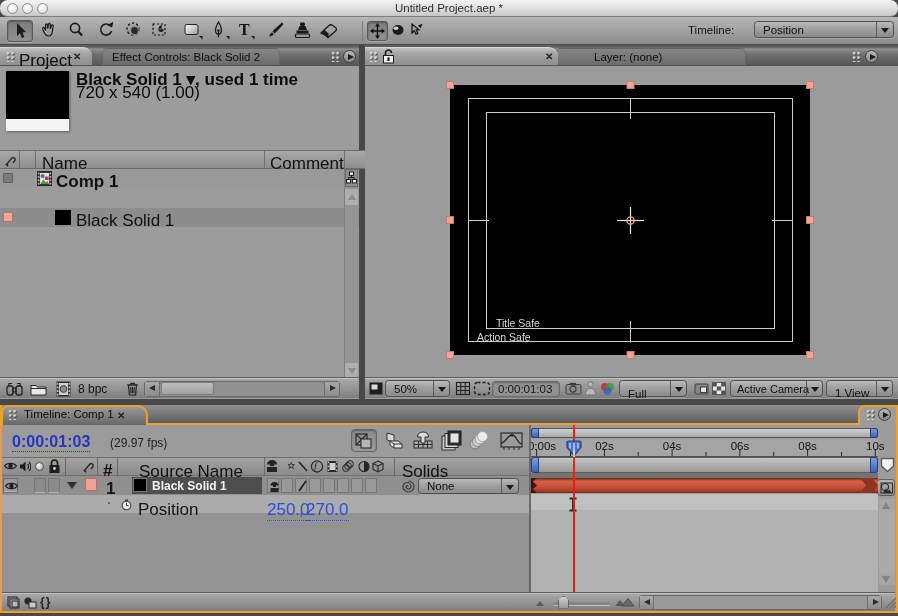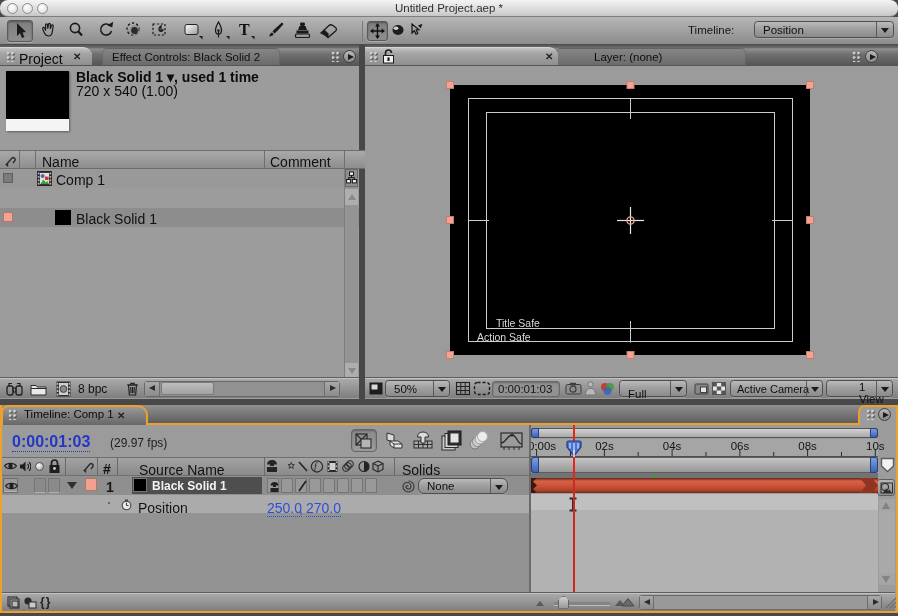--- a/index.html
+++ b/index.html
@@ -1,20 +1,20 @@
 <!DOCTYPE html>
 <html><head>
 <meta charset="utf-8">
 <style>
 * { margin:0; padding:0; box-sizing:border-box; }
 html,body { width:898px; height:616px; overflow:hidden; }
 body { font-family:"Liberation Sans", sans-serif; background:#4a4a4a; }
 #app { position:relative; width:898px; height:616px; background:#484848; overflow:hidden; }
 .abs { position:absolute; }
-.txt { position:absolute; white-space:nowrap; color:#111; font-size:14px; }
+.txt { position:absolute; white-space:nowrap; color:#111; font-size:17px; }
 svg { display:block; }
 
 
 #titlebar { left:0; top:0; width:898px; height:17px;
   background:linear-gradient(#f4f4f4,#d2d2d2 80%,#c6c6c6);
   border-bottom:1px solid #7e7e7e;border-radius:8px; }
 .tl { position:absolute; top:3px; width:11px; height:11px; border-radius:50%;
   border:1.5px solid #8d8d8d; background:radial-gradient(circle at 40% 35%, #ffffff 0%, #e8e8e8 60%, #cfcfcf 100%); }
 #title-text { left:0; top:1.5px; width:898px; text-align:center; font-size:11.5px; color:#2e2e2e; }
 
@@ -217,21 +217,21 @@
           <rect x="8" y="5.6" width="3.6" height="3.4" fill="#c33b2c"></rect>
           <rect x="0.8" y="1.6" width="1.6" height="1.8" fill="#b9b5ab"></rect>
           <rect x="0.8" y="5" width="1.6" height="1.8" fill="#b9b5ab"></rect>
           <rect x="0.8" y="8.4" width="1.6" height="1.8" fill="#b9b5ab"></rect>
           <rect x="0.8" y="11.8" width="1.6" height="1.8" fill="#b9b5ab"></rect>
           <rect x="12.6" y="1.6" width="1.6" height="1.8" fill="#b9b5ab"></rect>
           <rect x="12.6" y="5" width="1.6" height="1.8" fill="#b9b5ab"></rect>
           <rect x="12.6" y="8.4" width="1.6" height="1.8" fill="#b9b5ab"></rect>
           <rect x="12.6" y="11.8" width="1.6" height="1.8" fill="#b9b5ab"></rect>
         </svg>
-      <div class="txt" style="left:56px; top:3px;">Comp 1</div>
+      <div class="txt" style="left:56px; top:3px;font-weight:bold;">Comp 1</div>
     </div>
     <div class="abs" style="left:0; top:163px; width:359px; height:19px; background:#8d8d8d;">
       <div class="abs" style="left:2.5px; top:4px; width:10px; height:10px; background:#f2a495; border:1px solid #b27566;"></div>
       <div class="abs" style="left:55px; top:2px; width:16px; height:15px; background:#000;"></div>
       <div class="txt" style="left:76px; top:3px;">Black Solid 1</div>
     </div>
 
     <div class="abs" style="left:344px; top:124px; width:1px; height:208px; background:#7e7e7e;"></div>
     <div class="abs" style="left:345px; top:124px; width:13px; height:208px; background:#949494;">
       <div class="abs" style="left:0; top:0; width:13px; height:18px; background:#8e8e8e; border:1px solid #6a6a6a;">
@@ -383,21 +383,21 @@
           <rect x="9.2" y="0.5" width="4.3" height="4" fill="#555"></rect>
           <rect x="4.8" y="4.5" width="4.4" height="4" fill="#555"></rect>
           <rect x="0.5" y="8.5" width="4.3" height="4" fill="#555"></rect>
           <rect x="9.2" y="8.5" width="4.3" height="4" fill="#555"></rect>
         </svg>
       <div class="ddown" style="left:365px; top:2px; width:93px;">
         <div class="dtxt" style="top:2px; left:6px; font-size:11px;">Active Camera</div>
           <div class="darr" style="width:16px;"></div>
       </div>
       <div class="ddown" style="left:461px; top:2px; width:67px;">
-        <div class="dtxt" style="top:0;margin-left:24px;">1 View</div>
+        <div class="dtxt" style="top:6px;">1 View</div>
           <div class="darr" style="width:16px;"></div>
       </div>
     </div>
   </div>
 
   <div class="abs" id="tl-panel">
 
     <div class="abs" style="left:0; top:0; width:898px; height:19.5px; background:linear-gradient(#909090,#777777 45%,#575757);"></div>
     <div class="abs" style="left:1px; top:0; width:147px; height:19.5px; background:linear-gradient(#9a9a9a,#828282 45%,#686868); border:2px solid #eda02c; border-bottom:none; border-radius:7px 10px 0 0;"></div>
     <div class="abs" style="left:858px; top:0; width:39px; height:19.5px; background:#9c9c9c; border-left:2px solid #eda02c; border-top:2px solid #eda02c; border-radius:7px 0 0 0;"></div>
@@ -557,21 +557,21 @@
           </svg>
       </div>
       <div class="abs" style="left:309px; top:72.5px; width:12px; height:15px; background:#999; border:1px solid #757575;"></div>
       <div class="abs" style="left:323px; top:72.5px; width:12px; height:15px; background:#999; border:1px solid #757575;"></div>
       <div class="abs" style="left:337px; top:72.5px; width:12px; height:15px; background:#999; border:1px solid #757575;"></div>
       <div class="abs" style="left:351px; top:72.5px; width:12px; height:15px; background:#999; border:1px solid #757575;"></div>
       <div class="abs" style="left:365px; top:72.5px; width:12px; height:15px; background:#999; border:1px solid #757575;"></div>
       <svg class="abs" style="left:402px; top:74.5px;" width="13" height="13" viewBox="0 0 13 13">
           <path d="M6.5 1 a5.5 5.5 0 1 1 -5.5 5.5 a4 4 0 1 1 8 0 a2.5 2.5 0 1 1 -5 0 a1 1 0 1 1 2 0" fill="none" stroke="#3a3a3a" stroke-width="1.2"></path>
         </svg>
-      <div class="ddown" style="left:418px; top:72.5px; width:90px; height:16px;border-radius:6px;">
+      <div class="ddown" style="left:418px; top:72.5px; width:101px; height:16px;">
         <div class="dtxt" style="top:1px;">None</div>
           <div class="darr" style="width:17px;"></div>
       </div>
 
       <div class="abs" style="left:108px; top:97px; width:2px; height:2px; background:#666;"></div>
       <svg class="abs" style="left:121px; top:93.5px;" width="11" height="12" viewBox="0 0 11 12">
           <circle cx="5.5" cy="6.5" r="4.3" fill="#e9e9e9" stroke="#454545" stroke-width="1.1"></circle>
           <rect x="4" y="0.5" width="3" height="1.6" fill="#454545"></rect>
           <path d="M5.5 6.5 L5.5 3.6" stroke="#454545" stroke-width="1.1"></path>
           <path d="M5.5 6.5 L7.6 6.5" stroke="#454545" stroke-width="1"></path>

